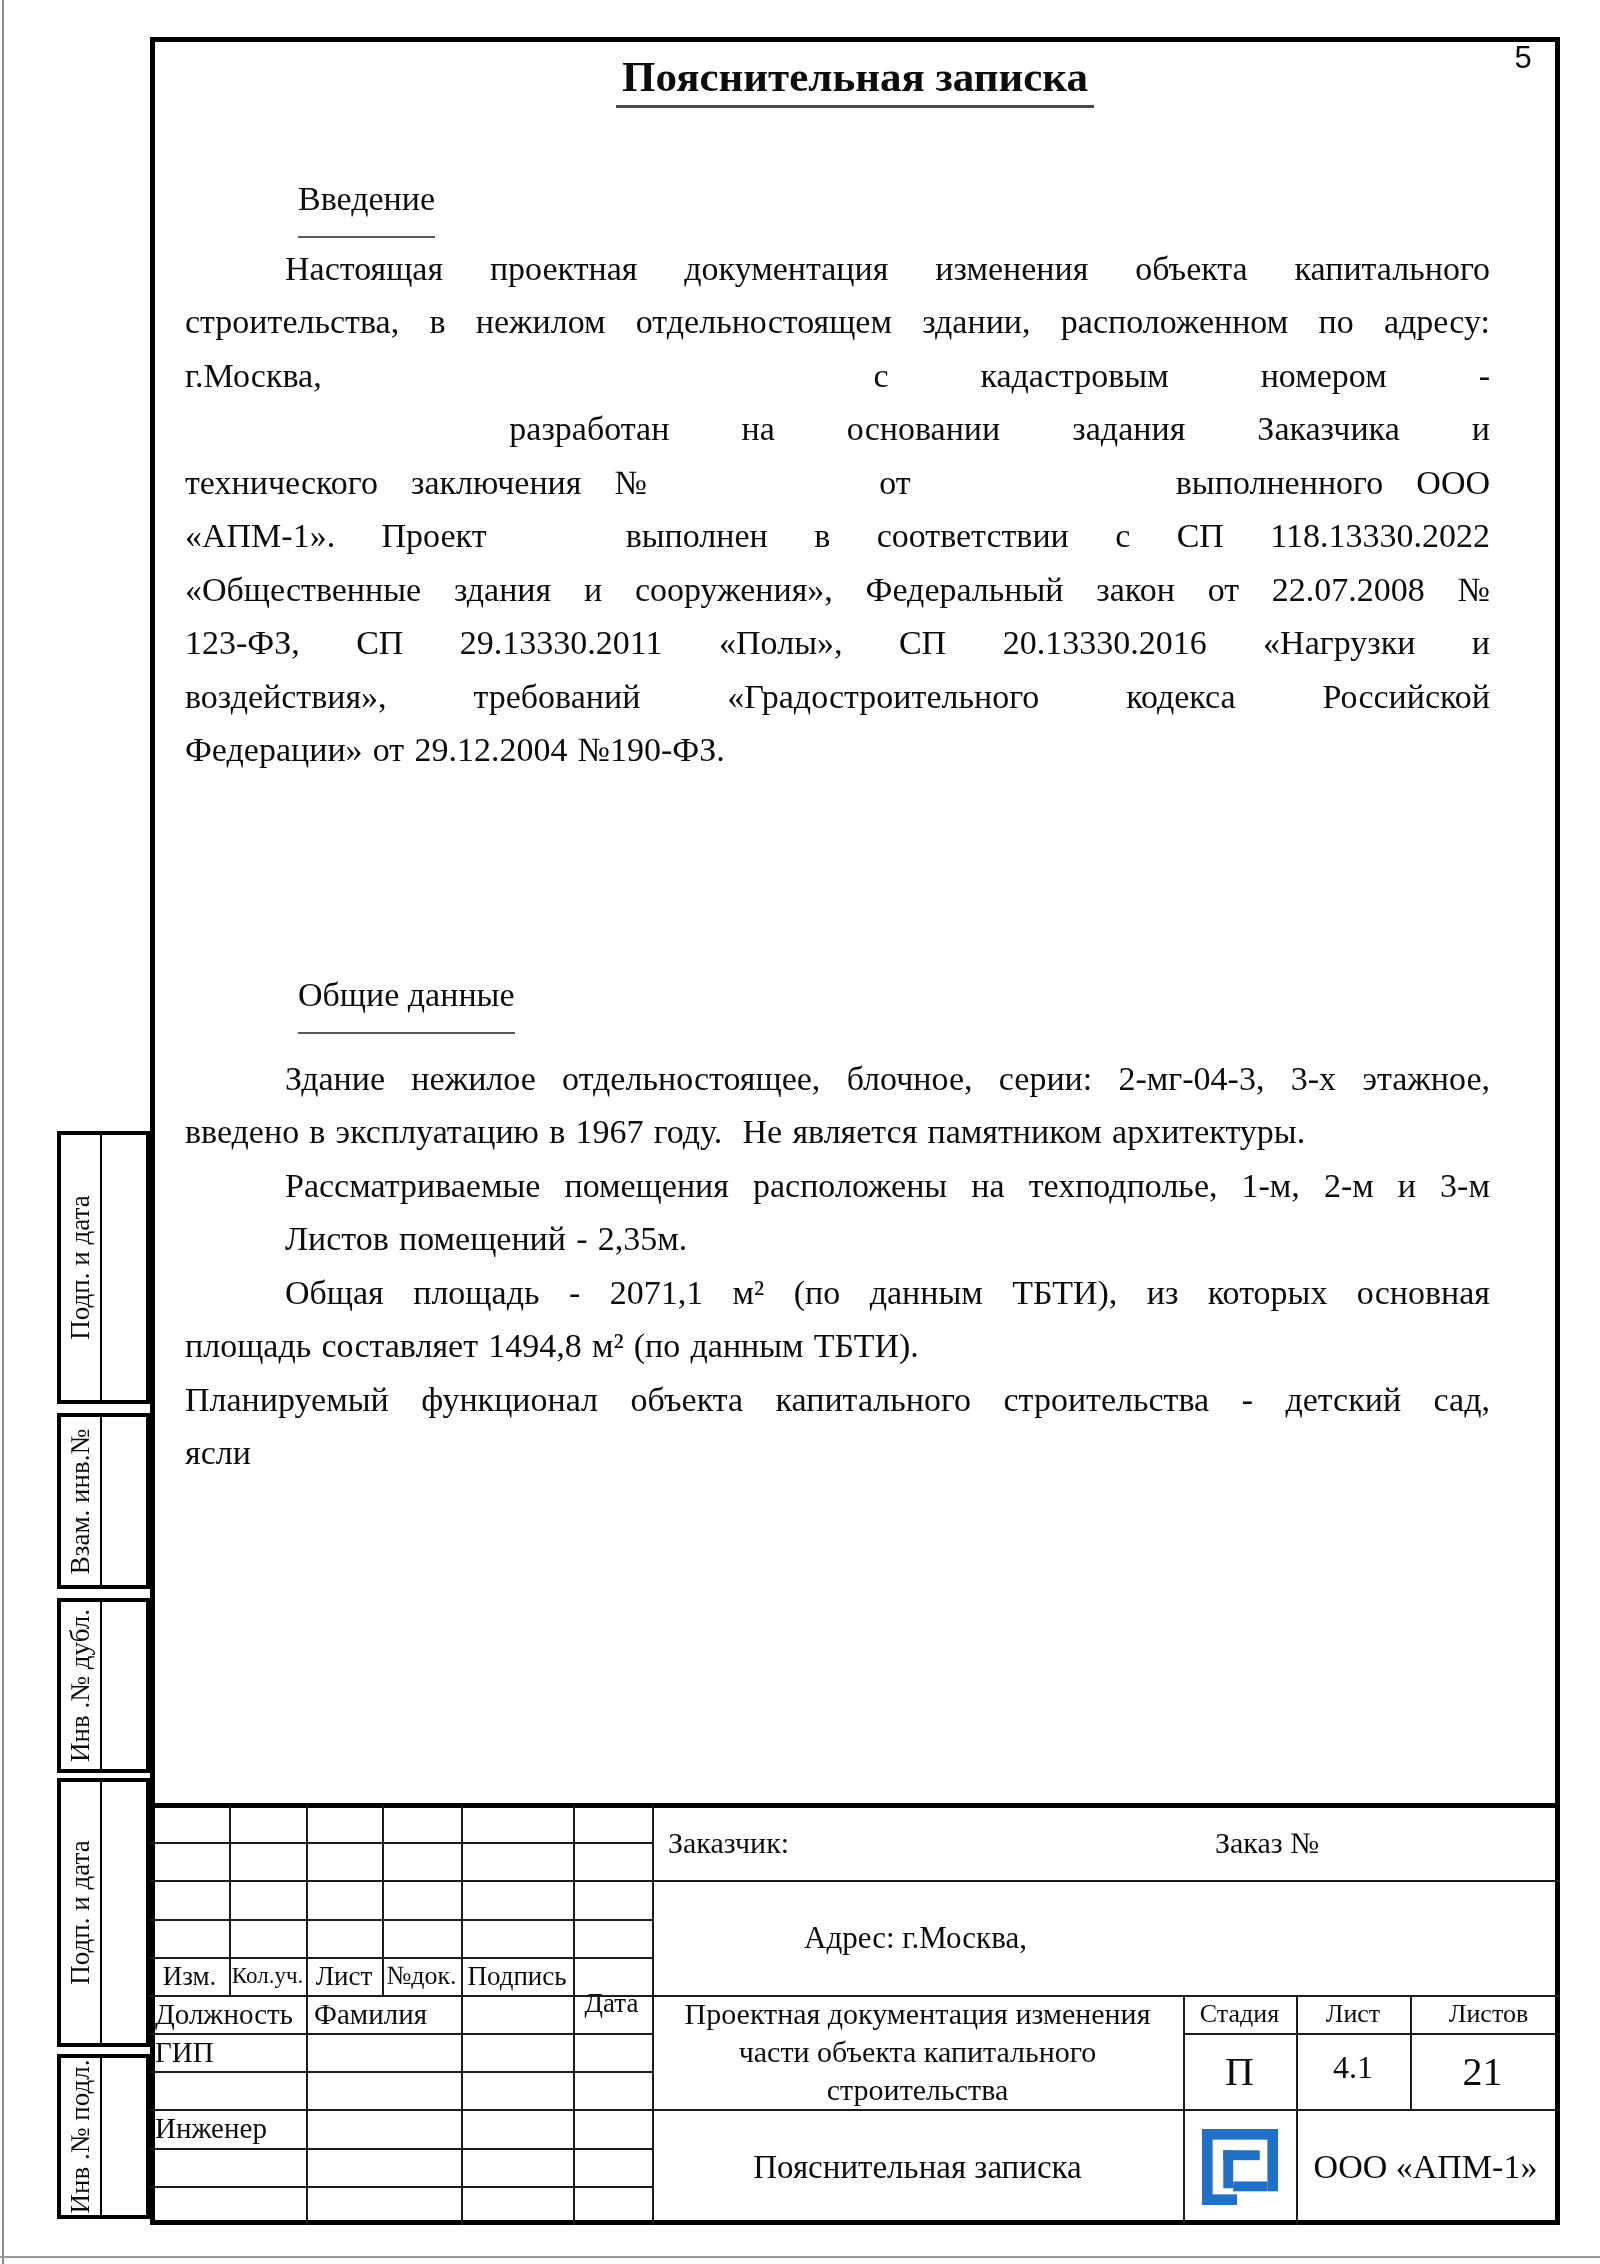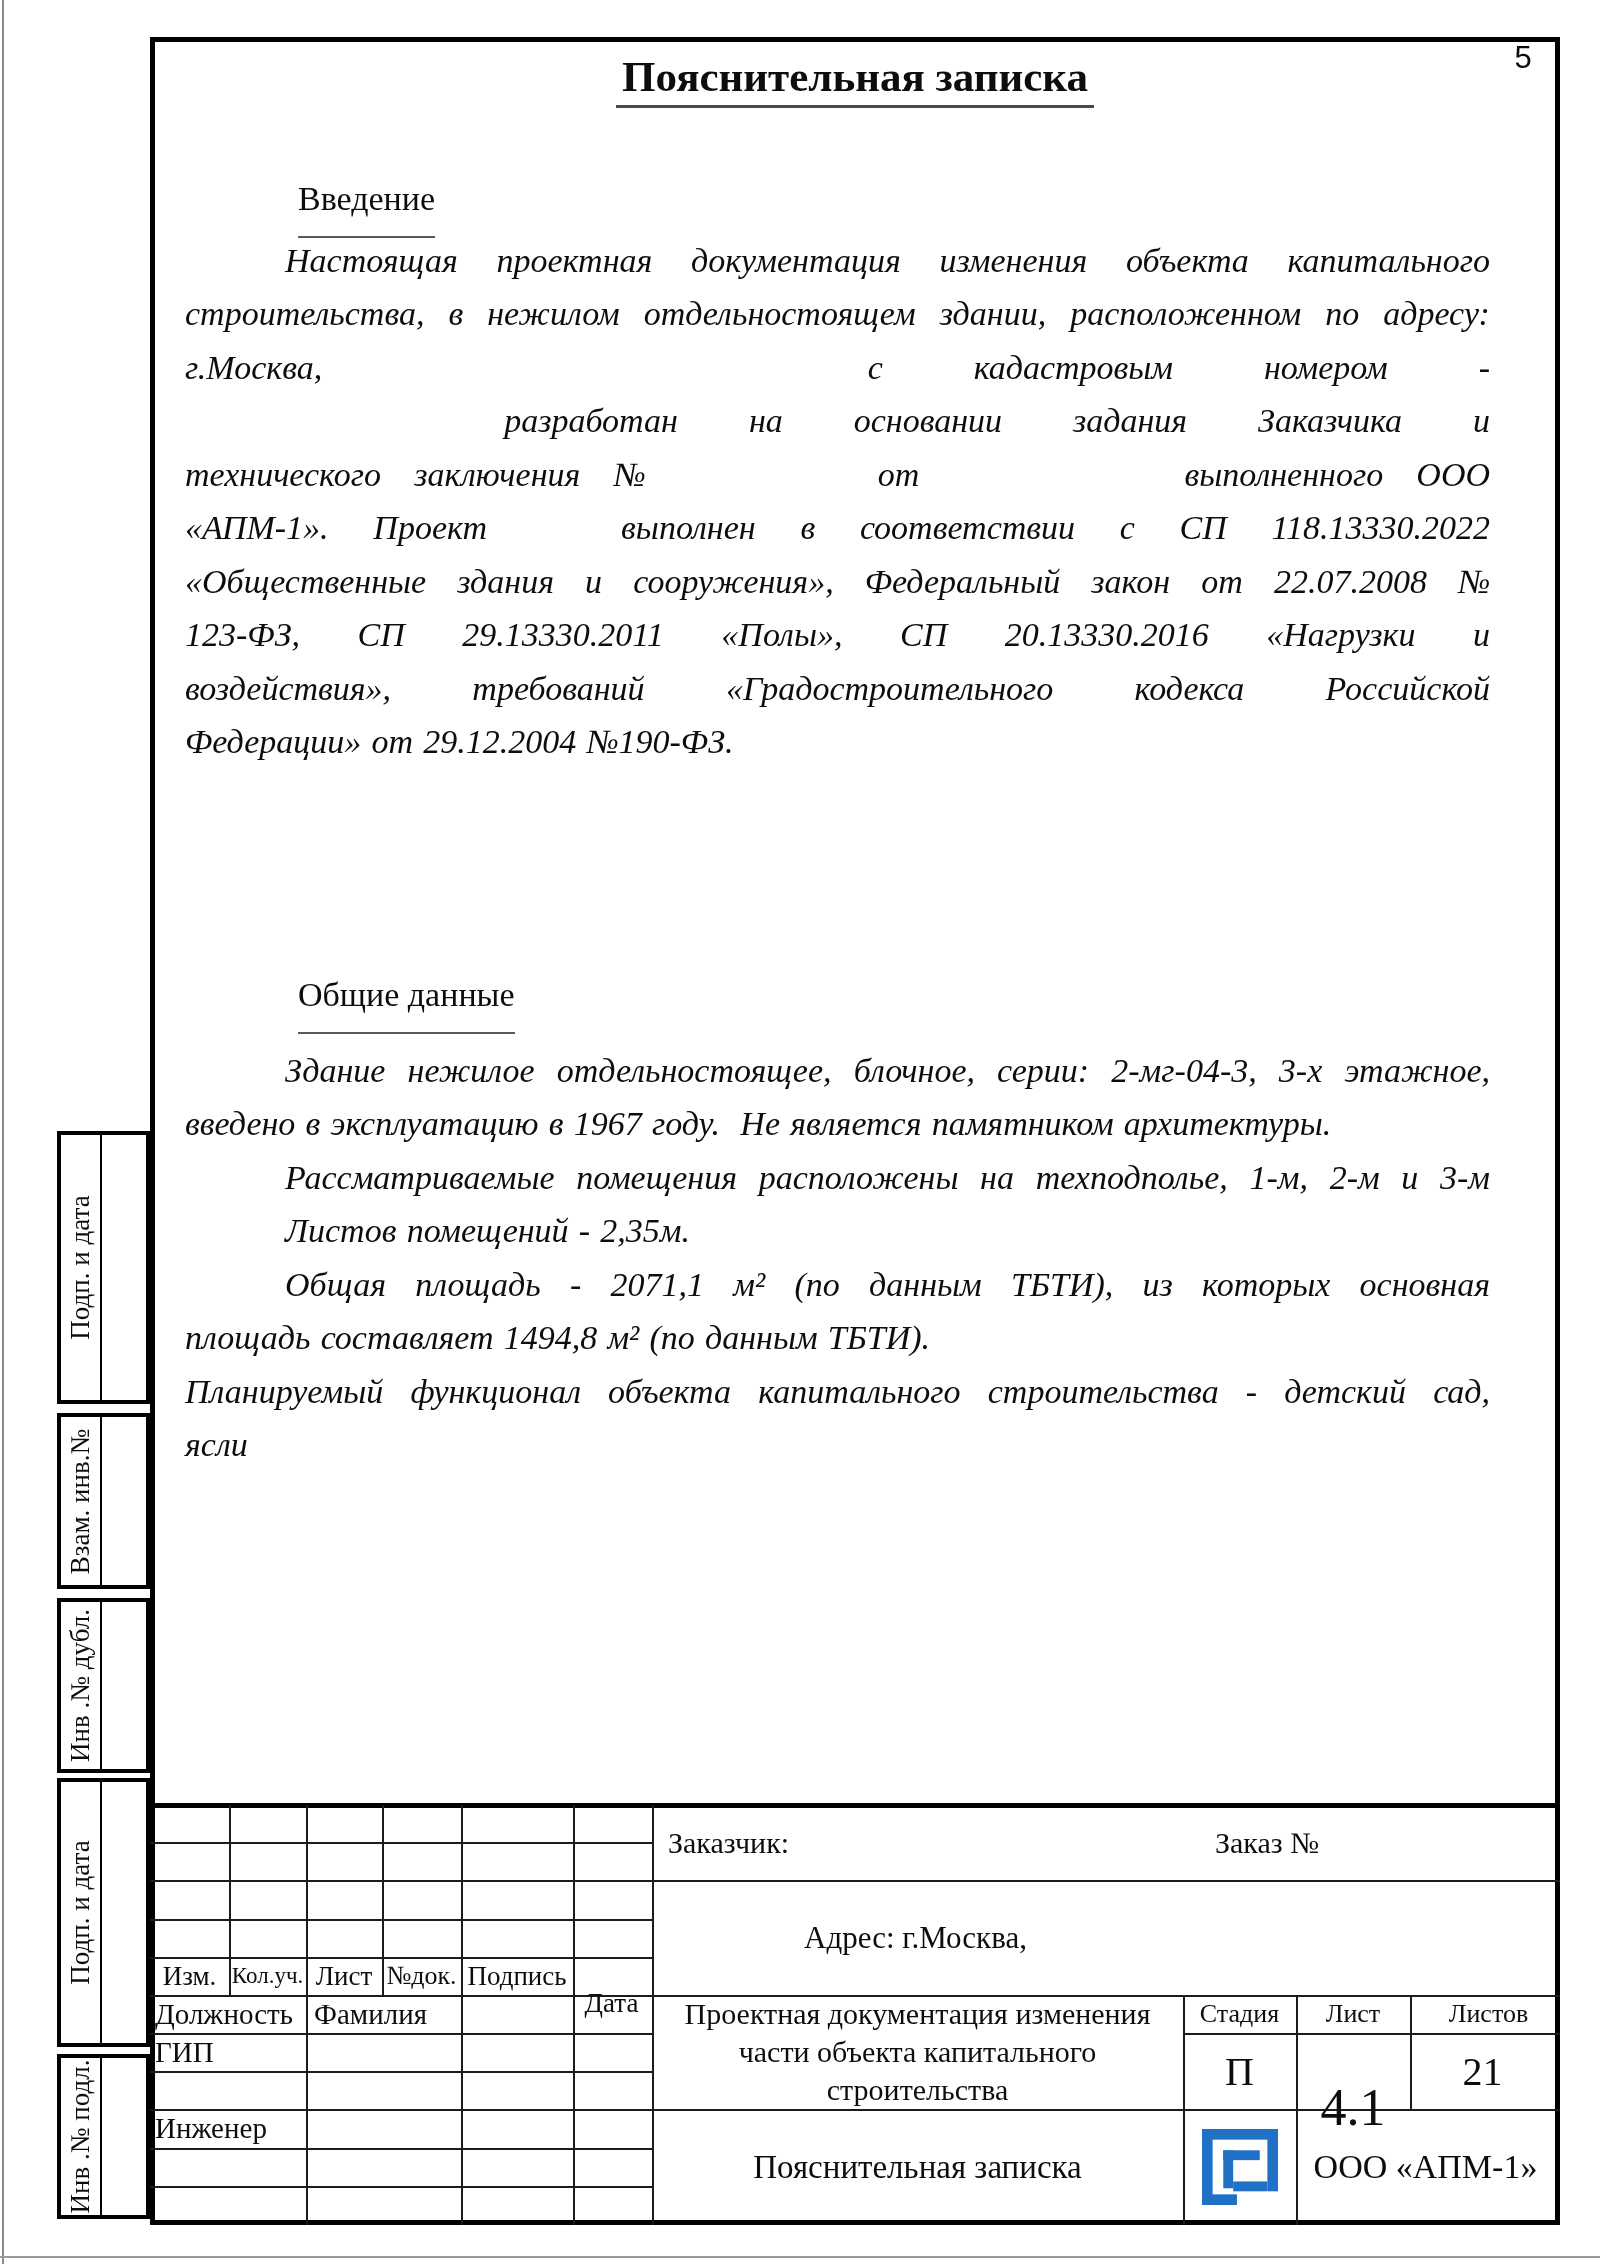--- a/index.html
+++ b/index.html
@@ -14,21 +14,21 @@
   .sheet-num{position:absolute;left:1500px;top:40px;width:46px;text-align:center;
              font-family:"Liberation Sans","DejaVu Sans",sans-serif;font-size:31px;}
   
   .doc-title{position:absolute;left:150px;top:52px;width:1410px;text-align:center;}
   .doc-title span{font-size:43px;font-weight:bold;padding:0 6px 5px 6px;
                   border-bottom:3px solid #4a4a4a;}
   
   .textcol{position:absolute;left:185px;width:1305px;font-size:34px;}
   .sec-head{height:54px;display:flex;align-items:baseline;}
   .sec-head span{margin-left:113px;border-bottom:2px solid #5a5a5a;padding-bottom:18px;}
-  .tline{display:flex;align-items:center;height:53.5px;white-space:pre;font-style:italic;}
+  .tline{display:flex;align-items:flex-end;height:53.5px;white-space:pre;}
   .tline.ind{padding-left:100px;}
   .gap{display:inline-block;min-width:0.30em;}
   
   .hl{position:absolute;height:2px;background:#1c1c1c;}
   .vl{position:absolute;width:2px;background:#1c1c1c;}
   .thick-h{position:absolute;height:5px;background:#000;}
   
   .cell{position:absolute;display:flex;align-items:center;justify-content:center;
         text-align:center;box-sizing:border-box;}
   .cell.left{justify-content:flex-start;}
@@ -166,21 +166,21 @@
   <div class="cell" style="left:652px;top:1995px;width:531px;height:114px;font-size:30px;line-height:38px;flex-direction:column;">
     <div>Проектная документация изменения</div>
     <div>части объекта капитального</div>
     <div>строительства</div>
   </div>
 
   <div class="cell" style="left:1183px;top:1995px;width:113px;height:38px;font-size:26px;">Стадия</div>
   <div class="cell" style="left:1296px;top:1995px;width:114px;height:38px;font-size:26px;">Лист</div>
   <div class="cell" style="left:1410px;top:1995px;width:145px;height:38px;font-size:26px;padding-left:12px;">Листов</div>
   <div class="cell" style="left:1183px;top:2033px;width:113px;height:76px;font-size:40px;">П</div>
-  <div class="cell" style="left:1296px;top:2033px;width:114px;height:68px;font-size:52px;margin-top:40px;">4.1</div>
+  <div class="cell" style="left:1296px;top:2033px;width:114px;height:68px;font-size:32px;">4.1</div>
   <div class="cell" style="left:1410px;top:2033px;width:145px;height:76px;font-size:40px;">21</div>
 
   <div class="cell" style="left:652px;top:2109px;width:531px;height:116px;font-size:33px;">Пояснительная записка</div>
 
   <div class="logo-wrap">
     <svg width="76" height="78" viewBox="0 0 100 100">
       <g fill="#2070c5">
         <rect x="0" y="0" width="100" height="14"></rect>
         <rect x="0" y="0" width="14" height="100"></rect>
         <rect x="0" y="86" width="46" height="14"></rect>

